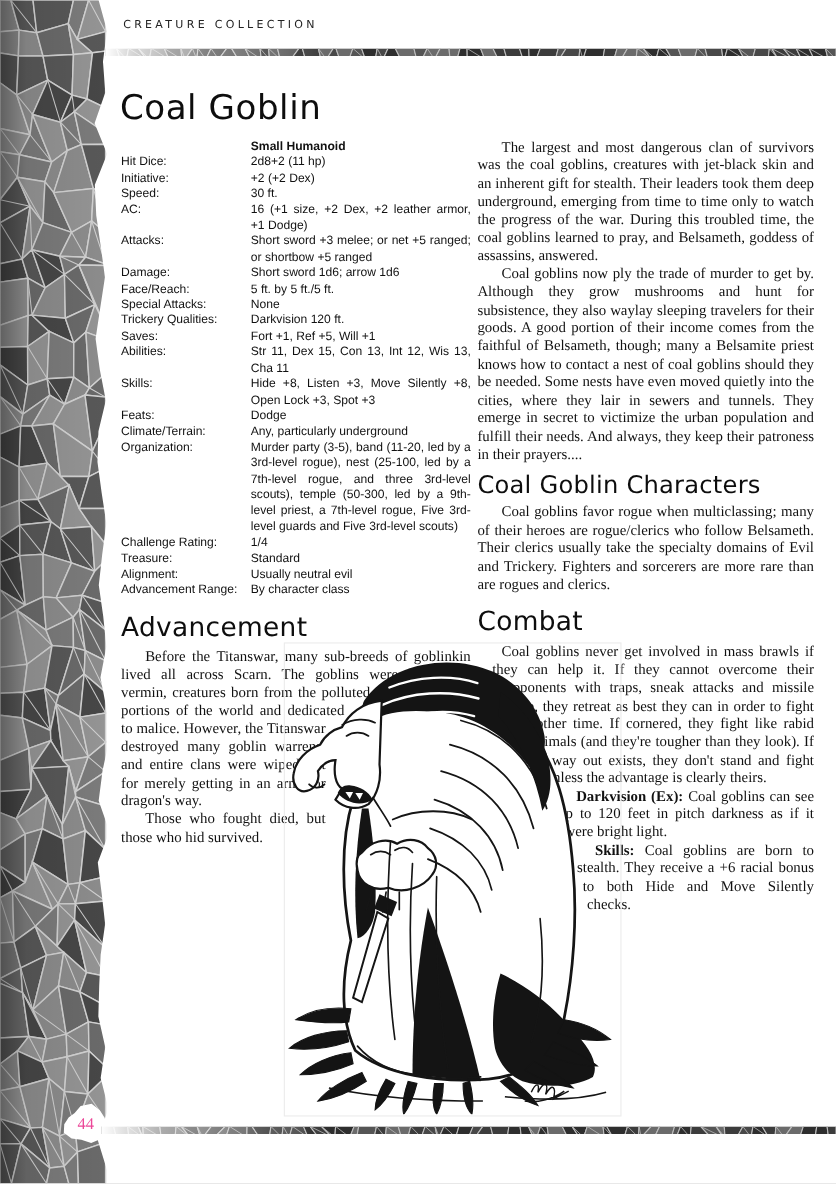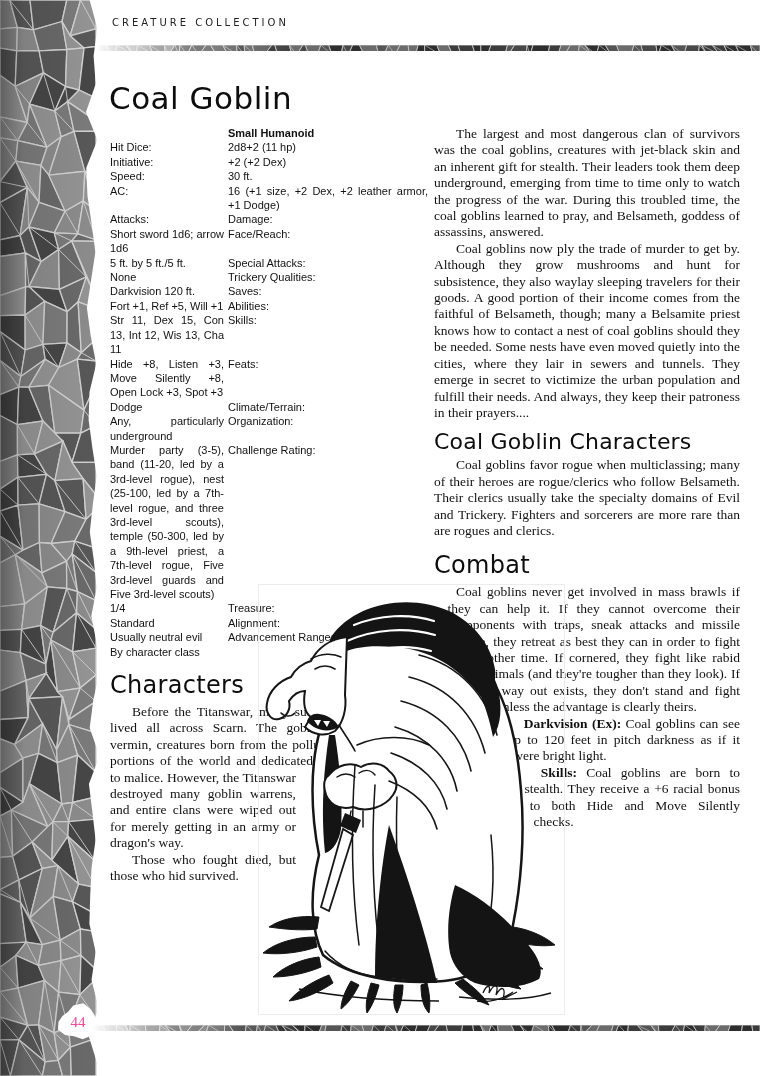--- a/index.html
+++ b/index.html
@@ -442,20 +442,21 @@
       <div class="stat-value type-line">Small Humanoid</div>
     <div class="stat-label">Hit Dice:</div>
         <div class="stat-value">2d8+2 (11 hp)</div>
         <div class="stat-label">Initiative:</div>
         <div class="stat-value">+2 (+2 Dex)</div>
         <div class="stat-label">Speed:</div>
         <div class="stat-value">30 ft.</div>
         <div class="stat-label">AC:</div>
         <div class="stat-value">16 (+1 size, +2 Dex, +2 leather armor, +1 Dodge)</div>
         <div class="stat-label">Attacks:</div>
+        <div class="stat-value">Short sword +3 melee; or net +5 ranged; or shortbow +5 ranged</div>
         <div class="stat-label">Damage:</div>
         <div class="stat-value">Short sword 1d6; arrow 1d6</div>
         <div class="stat-label">Face/Reach:</div>
         <div class="stat-value">5 ft. by 5 ft./5 ft.</div>
         <div class="stat-label">Special Attacks:</div>
         <div class="stat-value">None</div>
         <div class="stat-label">Trickery Qualities:</div>
         <div class="stat-value">Darkvision 120 ft.</div>
         <div class="stat-label">Saves:</div>
         <div class="stat-value">Fort +1, Ref +5, Will +1</div>
@@ -472,21 +473,21 @@
         <div class="stat-label">Challenge Rating:</div>
         <div class="stat-value">1/4</div>
         <div class="stat-label">Treasure:</div>
         <div class="stat-value">Standard</div>
         <div class="stat-label">Alignment:</div>
         <div class="stat-value">Usually neutral evil</div>
         <div class="stat-label">Advancement Range:</div>
         <div class="stat-value">By character class</div>
       </div>
 
-    <div class="h-big">Characters</div>
+    <div class="h-big">Advancement</div>
 
     <div>
       <div class="desc-wrap-spacer"></div>
       <p class="body-p">Before the Titanswar, many sub-breeds of goblinkin lived all across Scarn. The goblins were humanoid vermin, creatures born from the polluted portions of the world and dedicated to malice. However, the Titanswar destroyed many goblin warrens, and entire clans were wiped out for merely getting in an army or dragon's way.</p>
       <p class="body-p">Those who fought died, but those who hid survived.</p>
     </div>
   </div>
 
   <div class="right-col">
     <p class="body-p">The largest and most dangerous clan of survivors was the coal goblins, creatures with jet-black skin and an inherent gift for stealth. Their leaders took them deep underground, emerging from time to time only to watch the progress of the war. During this troubled time, the coal goblins learned to pray, and Belsameth, goddess of assassins, answered.</p>

